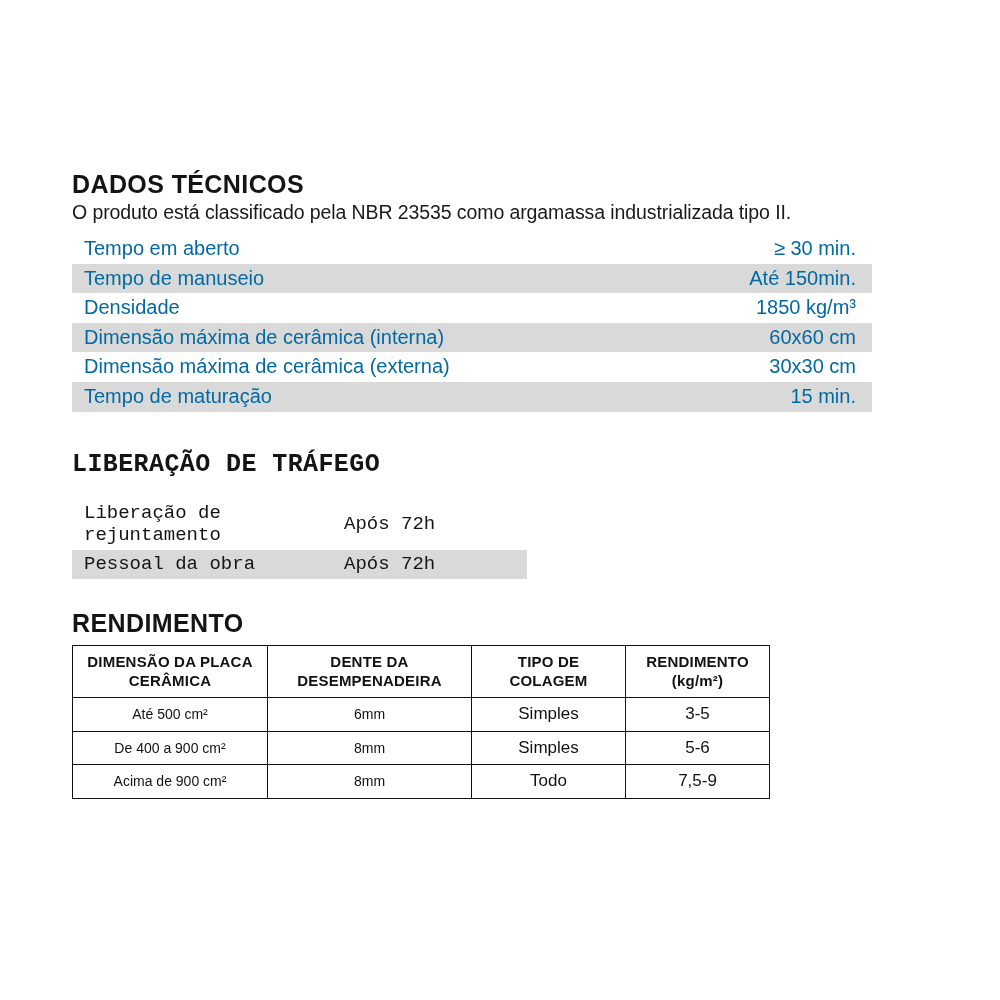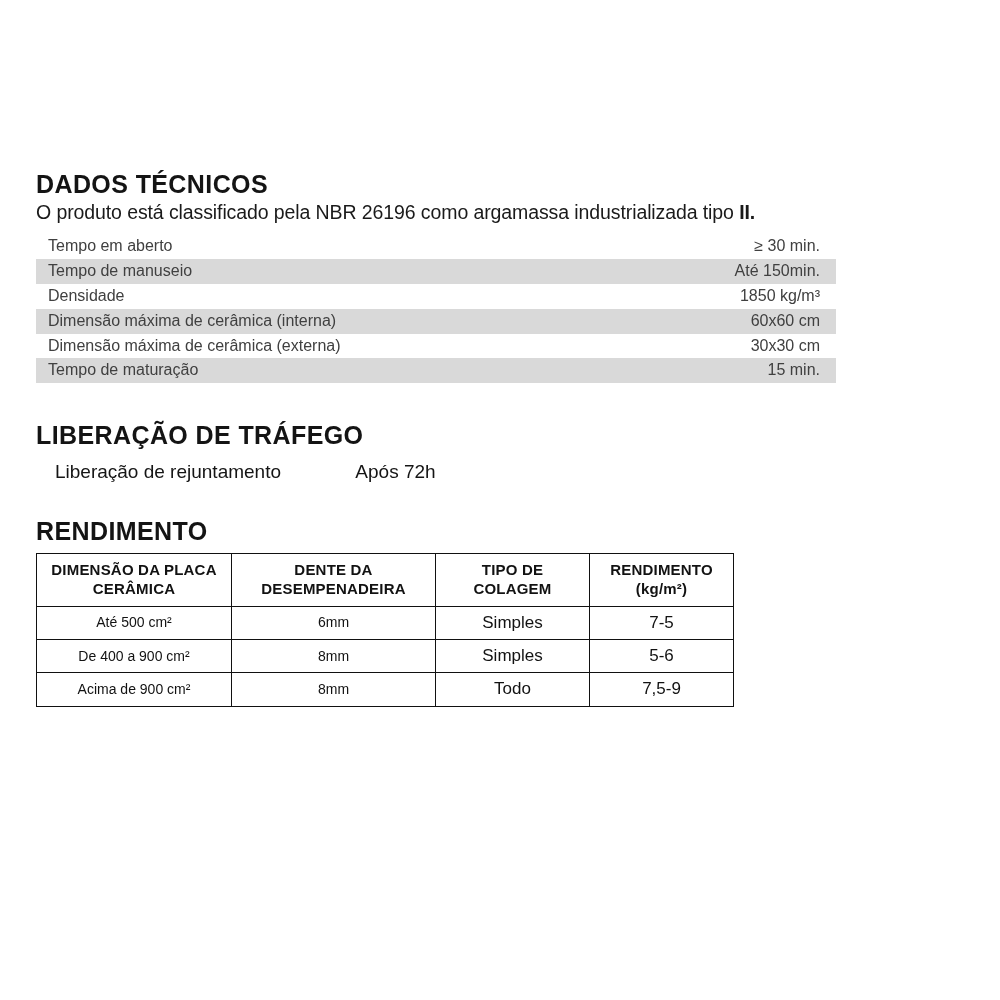--- a/index.html
+++ b/index.html
@@ -12,66 +12,65 @@
     height: 1000px;
     font-family: "Liberation Sans", sans-serif;
     color: #1a1a1a;
     overflow: hidden;
   }
   .page {
     position: relative;
     width: 1000px;
     height: 1000px;
     box-sizing: border-box;
-    padding: 170px 0 0 36px;
+    padding: 170px 0 0 72px;
   }
 
   
   .section-title {
     font-size: 25px;
     font-weight: bold;
     letter-spacing: 0.4px;
     color: #141414;
     margin: 0 0 2px 0;
   }
   .intro-line {
     font-size: 19.5px;
     color: #1a1a1a;
     margin: 0 0 10px 0;
     letter-spacing: -0.1px;
   }
-  .intro-line b { font-weight: bold; }
+  .intro-line b { font-weight: normal; }
 
   table.spec {
     border-collapse: collapse;
     width: 800px;
     table-layout: fixed;
   }
   table.spec td {
-    font-size: 16px;
+    font-size: 20px;
     padding: 3px 10px 3px 12px;
-    color: #404040;
+    color: #0369a1;
     vertical-align: middle;
     line-height: 1.18;
   }
   table.spec td.val {
     text-align: right;
     padding-right: 16px;
   }
   table.spec tr.odd  td { background: #ffffff; }
   table.spec tr.even td { background: #d9d9d9; }
 
   
-  .block2 { margin-top: 38px; }
+  .block2 { margin-top: 38px; font-family: Liberation Mono, monospace; }
   table.traffic {
     border-collapse: collapse;
     width: 455px;
     table-layout: fixed;
-    margin-top: 8px;
-    text-align: center;
+    margin-top: 20px;
   }
   table.traffic td {
     font-size: 19px;
     padding: 3px 8px 3px 12px;
     color: #151515;
     line-height: 1.2;
   }
   table.traffic td.val { width: 175px; }
   table.traffic tr.odd  td { background: #ffffff; }
   table.traffic tr.even td { background: #d9d9d9; }
@@ -108,21 +107,21 @@
   .col3 { width: 145px; }
   .col4 { width: 135px; }
 </style>
 </head>
 <body>
 
 <div class="page">
 
   <div class="block1">
     <h2 class="section-title">DADOS TÉCNICOS</h2>
-    <p class="intro-line"><span>O produto está classificado pela NBR 26196 como argamassa industrializada tipo </span><b>II.</b></p>
+    <p class="intro-line"><span>O produto está classificado pela NBR 23535 como argamassa industrializada tipo </span><b>II.</b></p>
 
     <table class="spec">
       <tbody>
         <tr class="odd">
           <td>Tempo em aberto</td>
           <td class="val">≥ 30 min.</td>
         </tr>
         <tr class="even">
           <td>Tempo de manuseio</td>
           <td class="val">Até 150min.</td>
@@ -149,20 +148,24 @@
 
   <div class="block2">
     <h2 class="section-title">LIBERAÇÃO DE TRÁFEGO</h2>
 
     <table class="traffic">
       <tbody>
         <tr class="odd">
           <td>Liberação de rejuntamento</td>
           <td class="val">Após 72h</td>
         </tr>
+        <tr class="even">
+          <td>Pessoal da obra</td>
+          <td class="val">Após 72h</td>
+        </tr>
       </tbody>
     </table>
   </div>
 
   <div class="block3">
     <h2 class="section-title">RENDIMENTO</h2>
 
     <table class="yield">
       <thead>
         <tr>
@@ -182,21 +185,21 @@
             <span>RENDIMENTO</span><br>
             <span>(kg/m²)</span>
           </th>
         </tr>
       </thead>
       <tbody>
         <tr>
           <td>Até 500 cm²</td>
           <td>6mm</td>
           <td class="big">Simples</td>
-          <td class="big">7-5</td>
+          <td class="big">3-5</td>
         </tr>
         <tr>
           <td>De 400 a 900 cm²</td>
           <td>8mm</td>
           <td class="big">Simples</td>
           <td class="big">5-6</td>
         </tr>
         <tr>
           <td>Acima de 900 cm²</td>
           <td>8mm</td>

